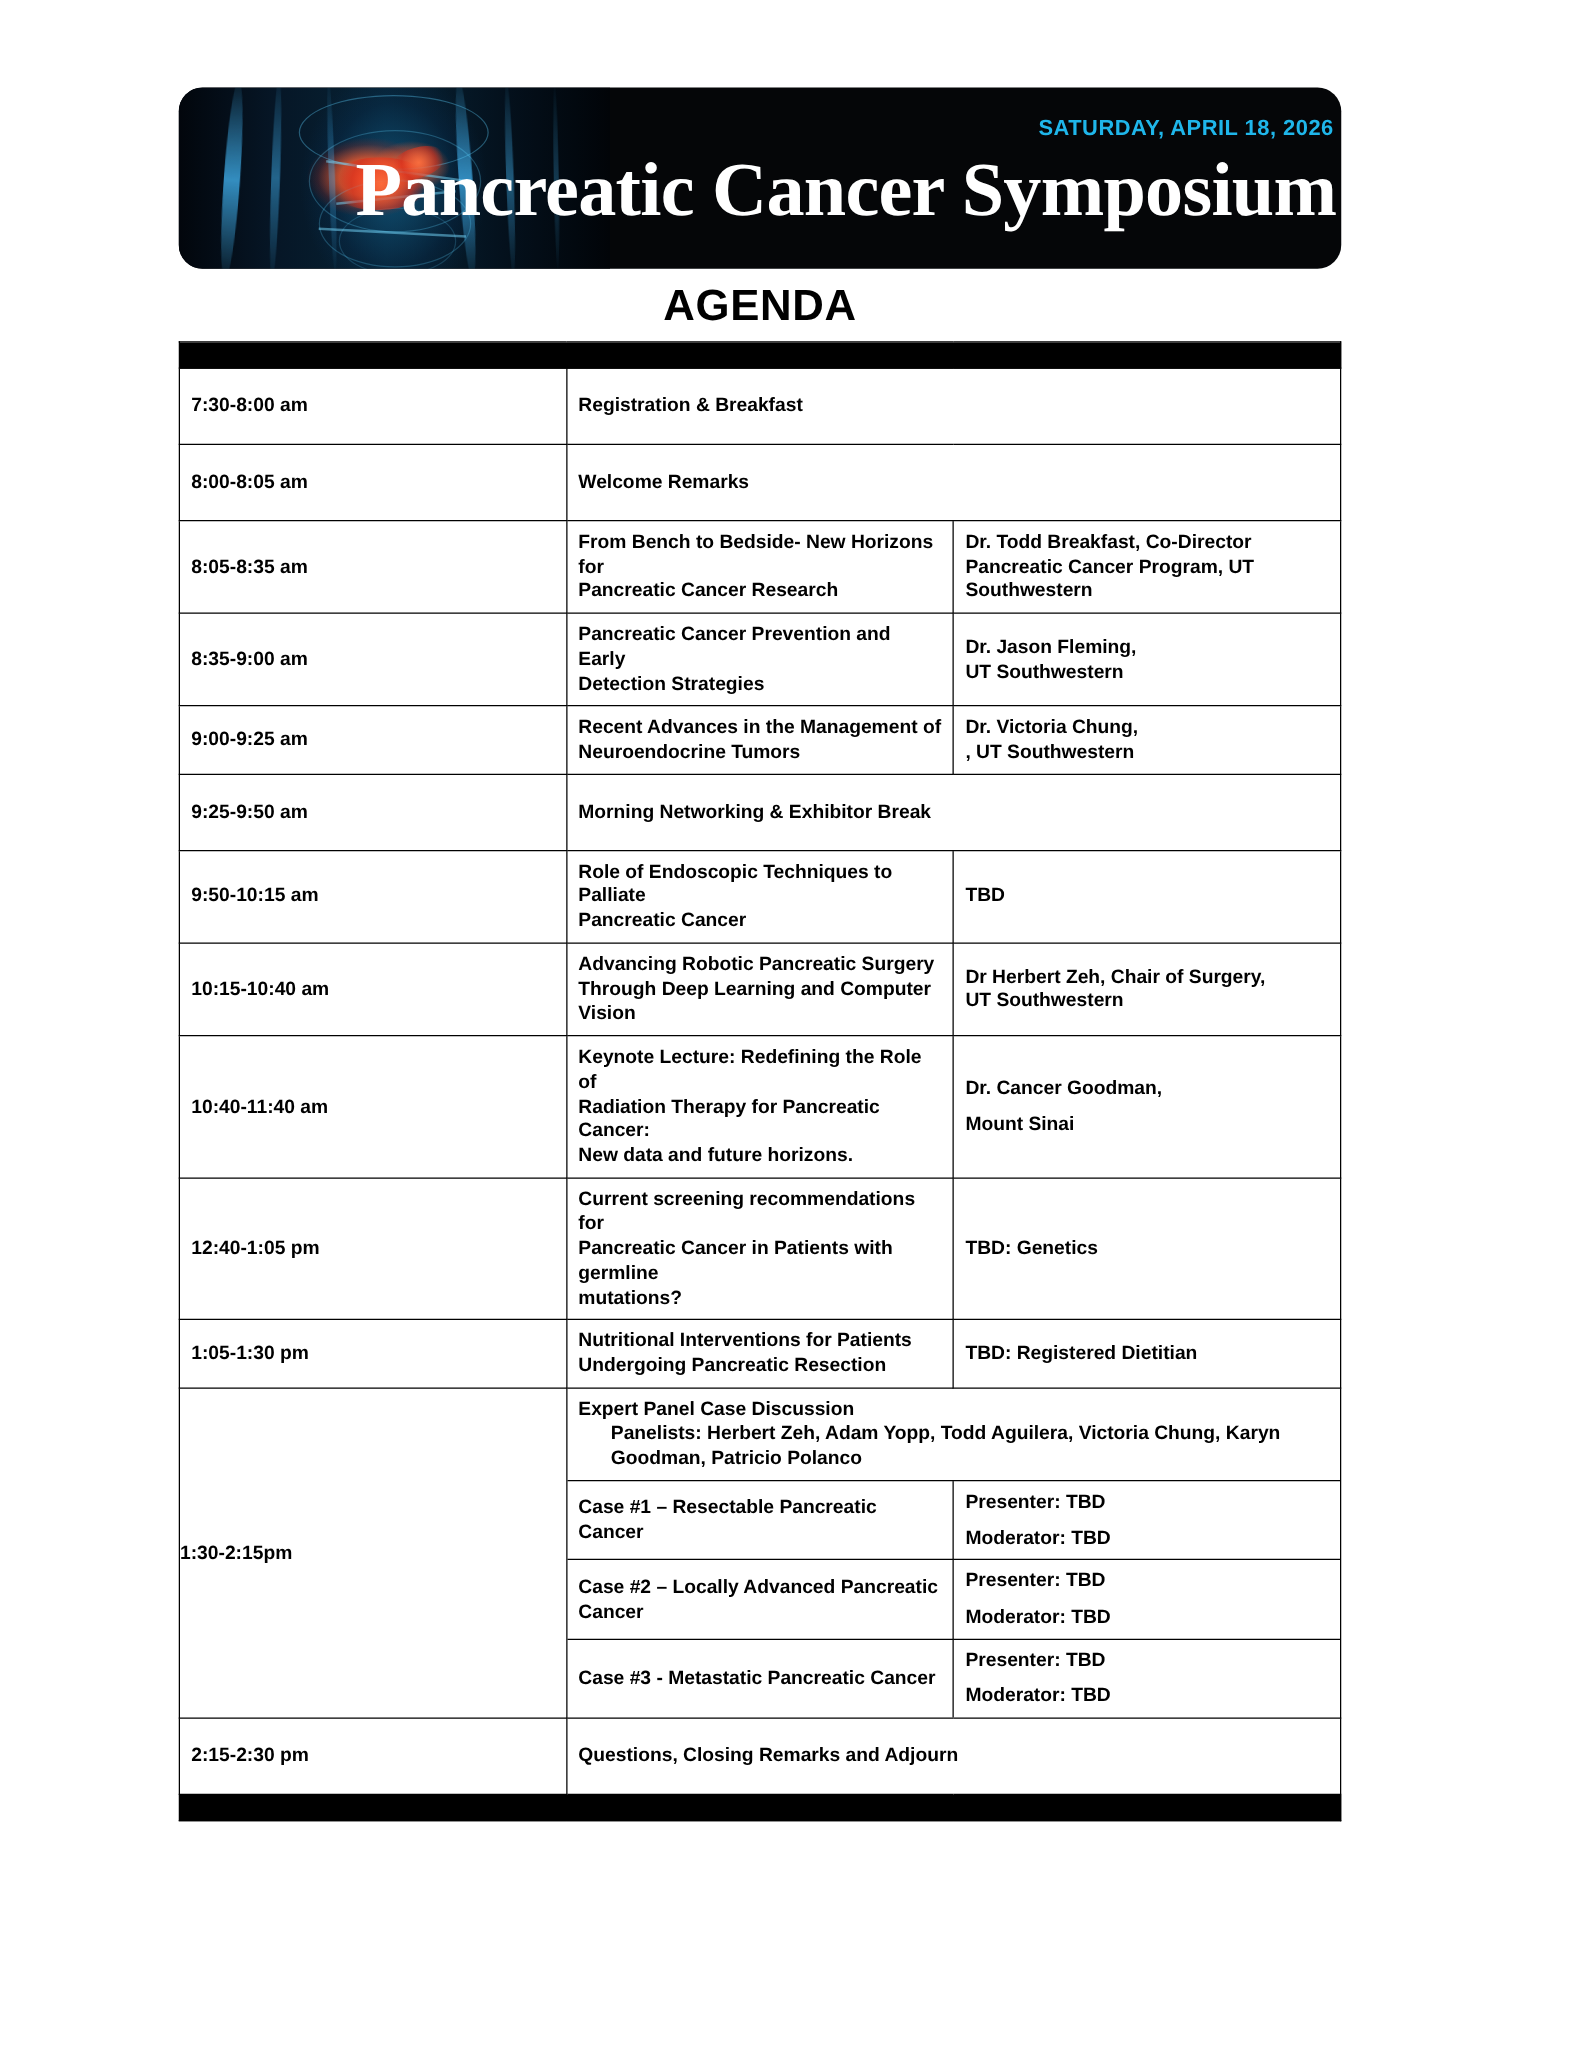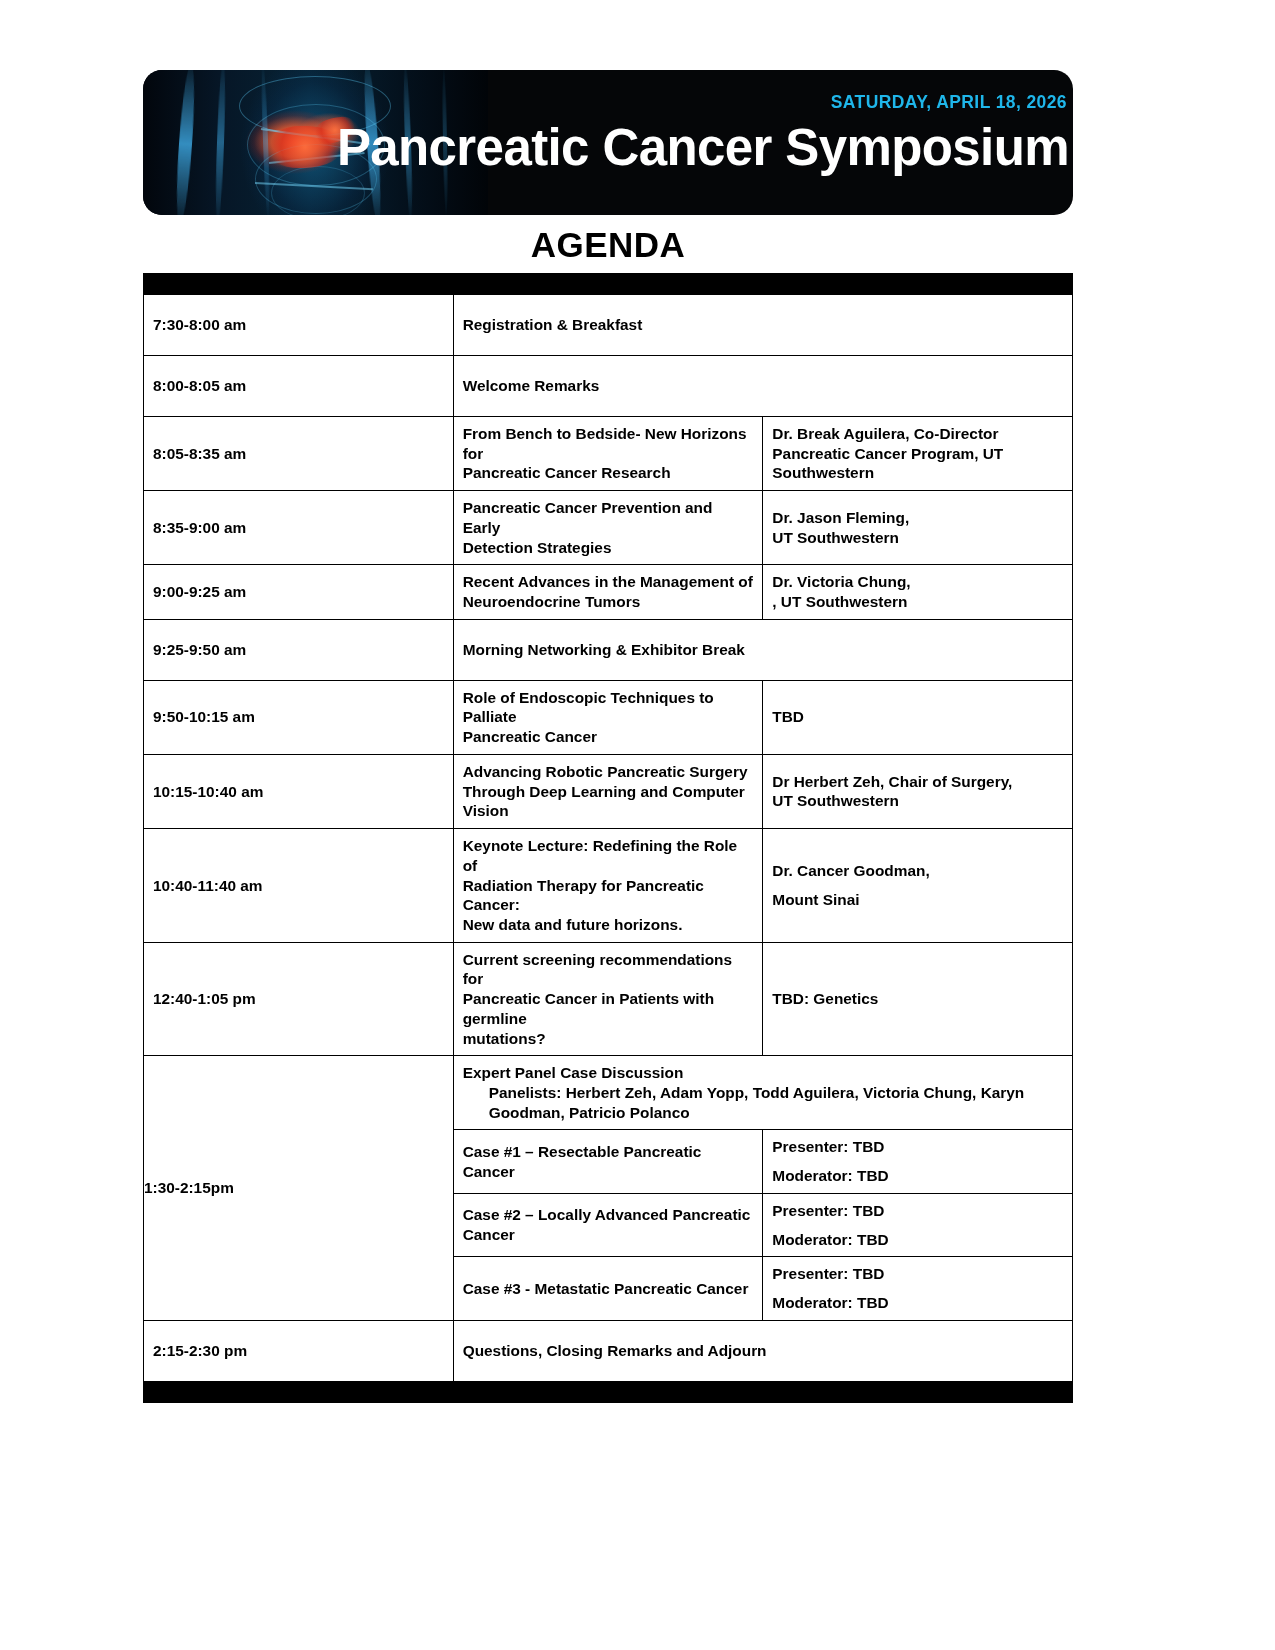--- a/index.html
+++ b/index.html
@@ -94,25 +94,26 @@
     font-weight: bold;
     letter-spacing: 0.4px;
     color: #1fb6ea;
     font-family: "Liberation Sans", sans-serif;
     white-space: nowrap;
   }
   .banner-title {
     position: absolute;
     right: 4px;
     top: 48px;
-    font-size: 51px;
+    font-size: 61px;
     font-weight: bold;
     letter-spacing: -0.6px;
     color: #ffffff;
     white-space: nowrap;
+    font-family: Liberation Serif, serif;
   }
 
   
   .agenda-heading {
     width: 930px;
     text-align: center;
     font-size: 35px;
     font-weight: bold;
     color: #000000;
     padding: 10px 0 8px 0;
@@ -225,21 +226,21 @@
         <td class="c-topic" colspan="2">Welcome Remarks</td>
       </tr>
 
       <tr>
         <td class="c-time">8:05-8:35 am</td>
         <td class="c-topic">
           <span class="topic-line">From Bench to Bedside- New Horizons for</span>
           <span class="topic-line">Pancreatic Cancer Research</span>
         </td>
         <td class="c-spk">
-          <span class="topic-line">Dr. Break Aguilera, Co-Director</span>
+          <span class="topic-line">Dr. Todd Breakfast, Co-Director</span>
           <span class="topic-line">Pancreatic Cancer Program, UT</span>
           <span class="topic-line">Southwestern</span>
         </td>
       </tr>
 
       <tr>
         <td class="c-time">8:35-9:00 am</td>
         <td class="c-topic">
           <span class="topic-line">Pancreatic Cancer Prevention and Early</span>
           <span class="topic-line">Detection Strategies</span>
@@ -310,20 +311,30 @@
         <td class="c-topic">
           <span class="topic-line">Current screening recommendations for</span>
           <span class="topic-line">Pancreatic Cancer in Patients with germline</span>
           <span class="topic-line">mutations?</span>
         </td>
         <td class="c-spk spk-top">
           <span class="topic-line">TBD: Genetics</span>
         </td>
       </tr>
 
+      <tr>
+        <td class="c-time">1:05-1:30 pm</td>
+        <td class="c-topic">
+          <span class="topic-line">Nutritional Interventions for Patients</span>
+          <span class="topic-line">Undergoing Pancreatic Resection</span>
+        </td>
+        <td class="c-spk spk-top">
+          <span class="topic-line">TBD: Registered Dietitian</span>
+        </td>
+      </tr>
 
       <tr class="sub-wrap">
         <td class="c-time" style="vertical-align: middle;">1:30-2:15pm</td>
         <td colspan="2" style="padding:0;">
           <table class="sub-table">
             <tbody>
               <tr>
                 <td colspan="2">
                   <span class="panel-title">Expert Panel Case Discussion</span>
                   <span class="panel-list">Panelists: Herbert Zeh, Adam Yopp, Todd Aguilera, Victoria Chung, Karyn Goodman, Patricio Polanco</span>

